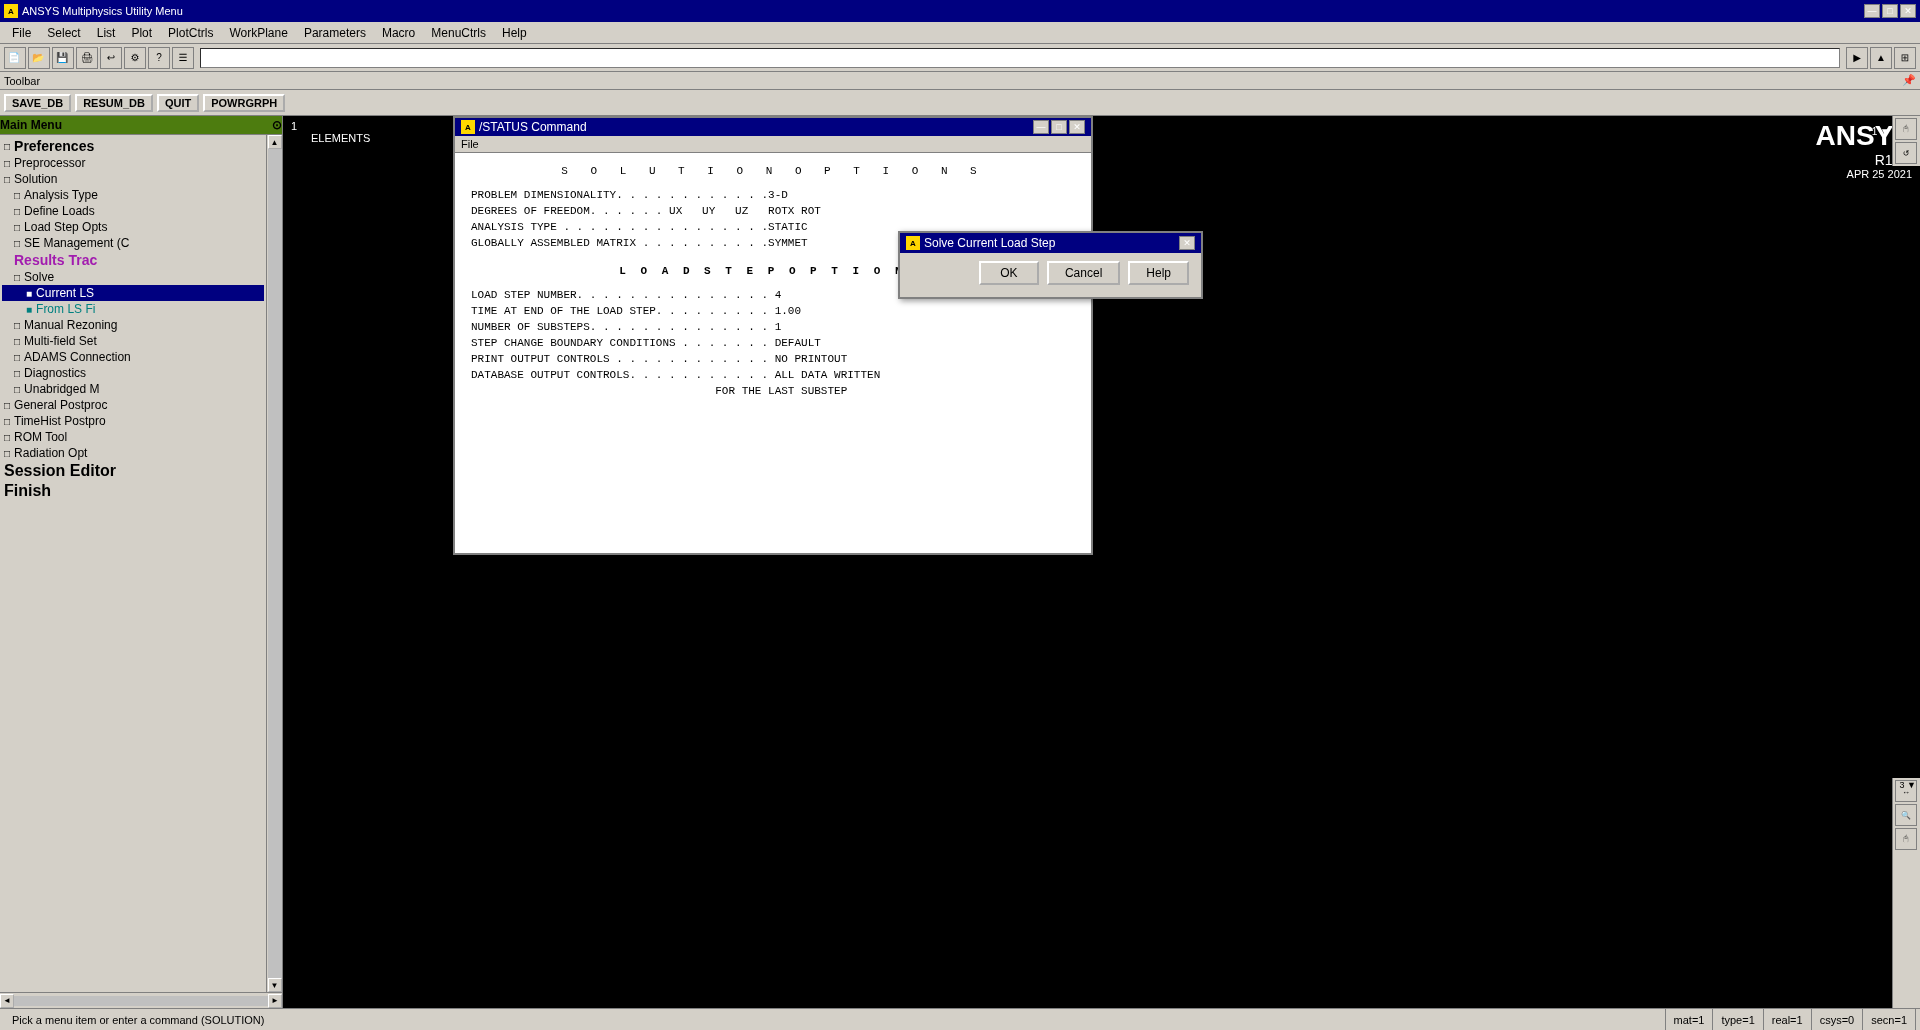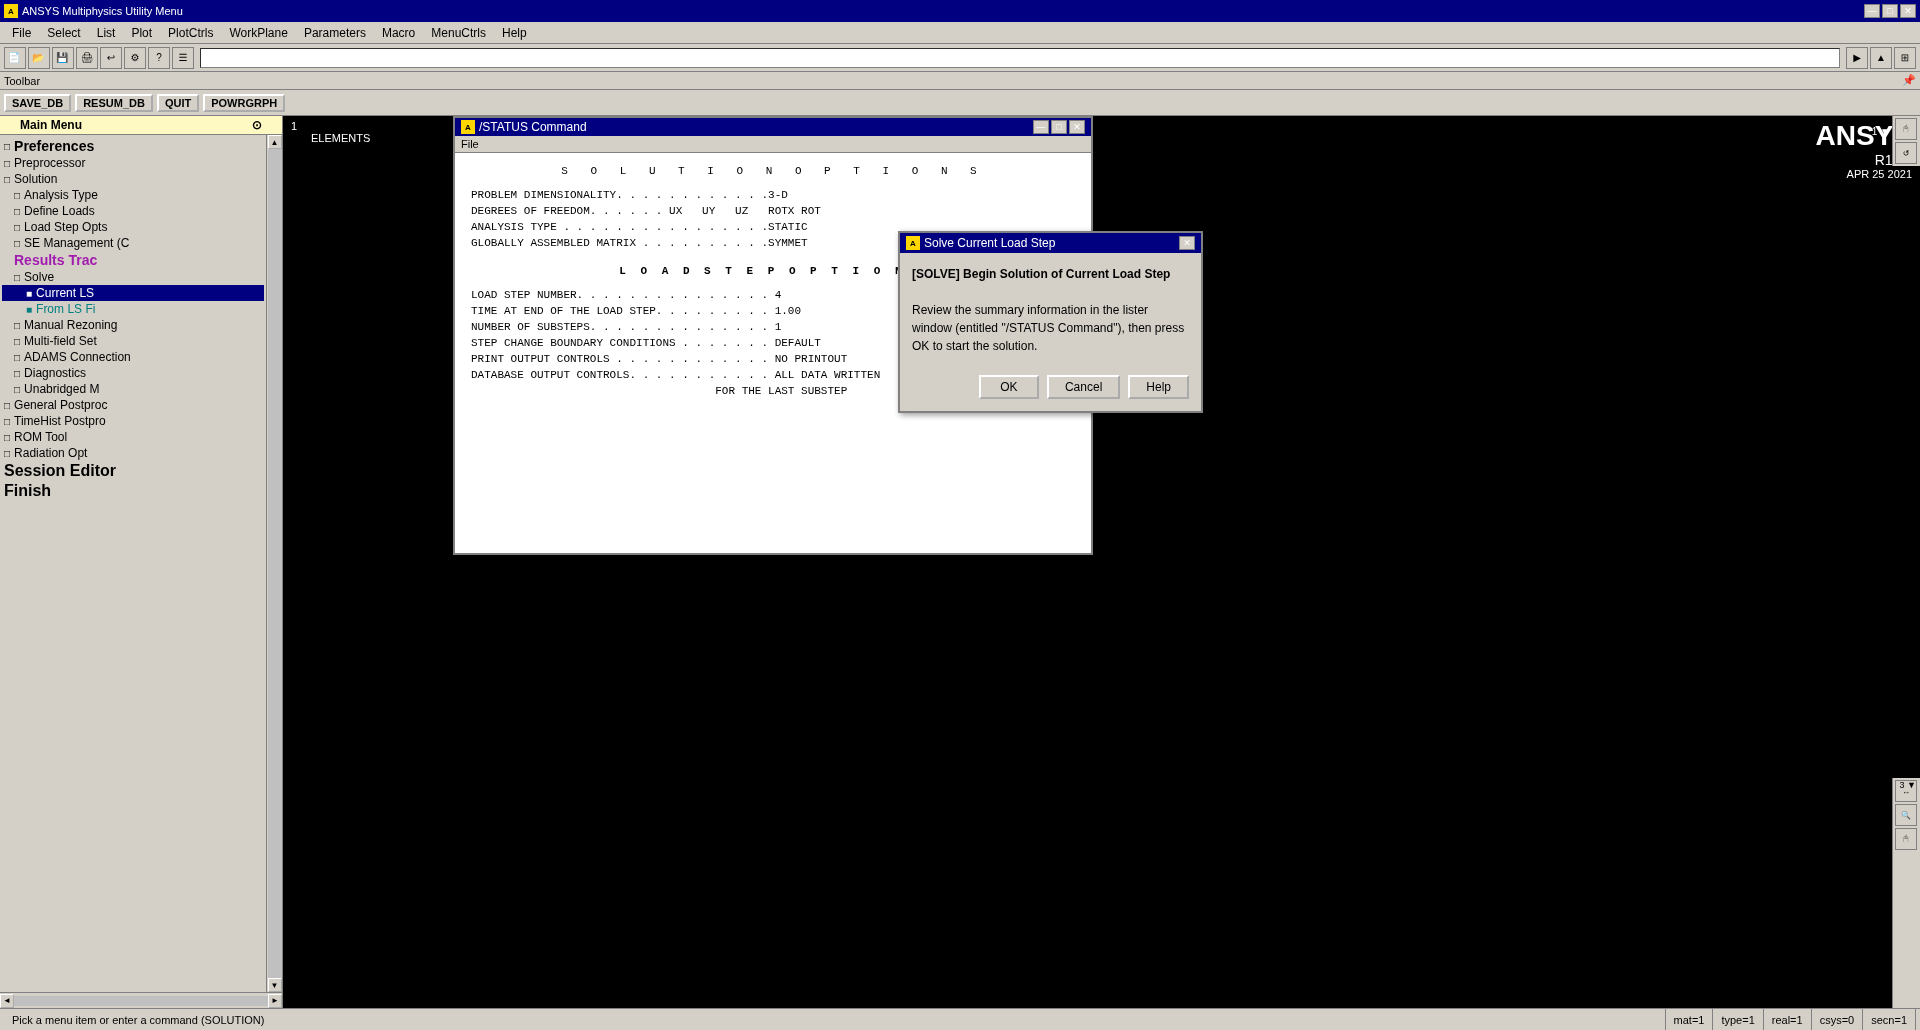--- a/index.html
+++ b/index.html
@@ -115,22 +115,22 @@
     
     #sidebar {
       width: 283px;
       background: #d4d0c8;
       border-right: 1px solid #808080;
       display: flex;
       flex-direction: column;
       overflow: hidden;
     }
     #sidebar-title {
-      background: #fef9c3;
-      padding: 2px 20px;
+      background: #4d7c0f;
+      padding: 2px 0;
       font-size: 12px;
       font-weight: bold;
       border-bottom: 1px solid #808080;
       display: flex;
       justify-content: space-between;
       align-items: center;
     }
     #sidebar-content {
       overflow-y: auto;
       flex: 1;
@@ -562,25 +562,20 @@
     </div>
 
     <div id="solve-dialog">
       <div id="solve-dialog-title">
         <div class="ansys-logo-small">A</div>
         <span>Solve Current Load Step</span>
         <div style="margin-left:auto;">
           <div class="titlebar-btn">✕</div>
         </div>
       </div>
-      <div id="solve-dialog-body">
-        <strong>[SOLVE] Begin Solution of Current Load Step</strong>
-        <br><br>
-        <span>Review the summary information in the lister window (entitled  "/STATUS Command"), then press OK to start the solution.</span>
-      </div>
       <div id="solve-dialog-buttons">
         <button class="dialog-btn">OK</button>
         <button class="dialog-btn">Cancel</button>
         <button class="dialog-btn">Help</button>
       </div>
     </div>
 
     <div style="position:absolute; top:10px; right:30px; color:white; font-size:10px;">1 ▼</div>
 
   </div>

